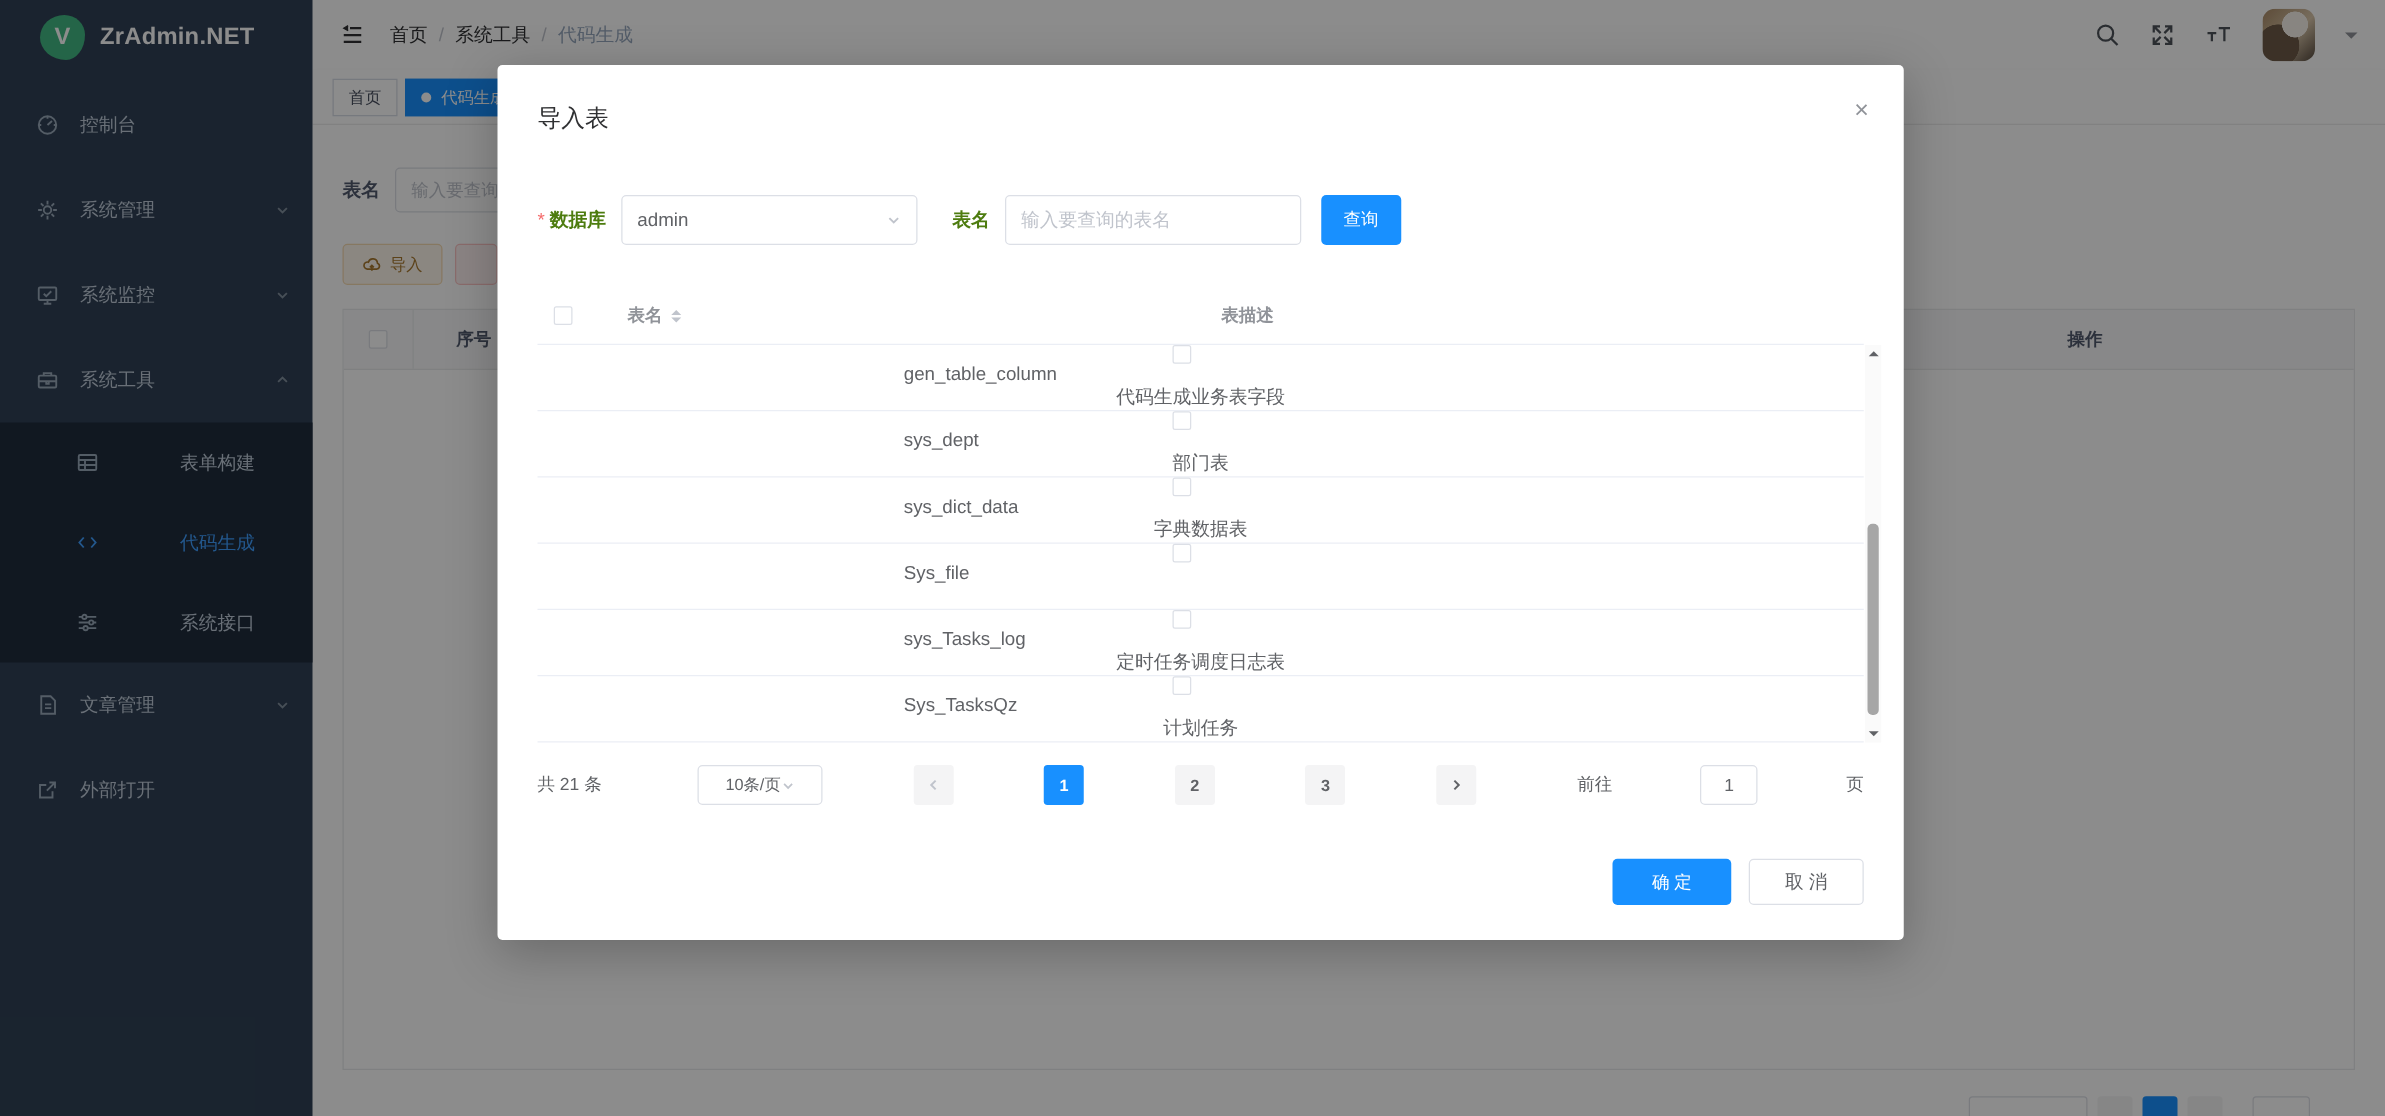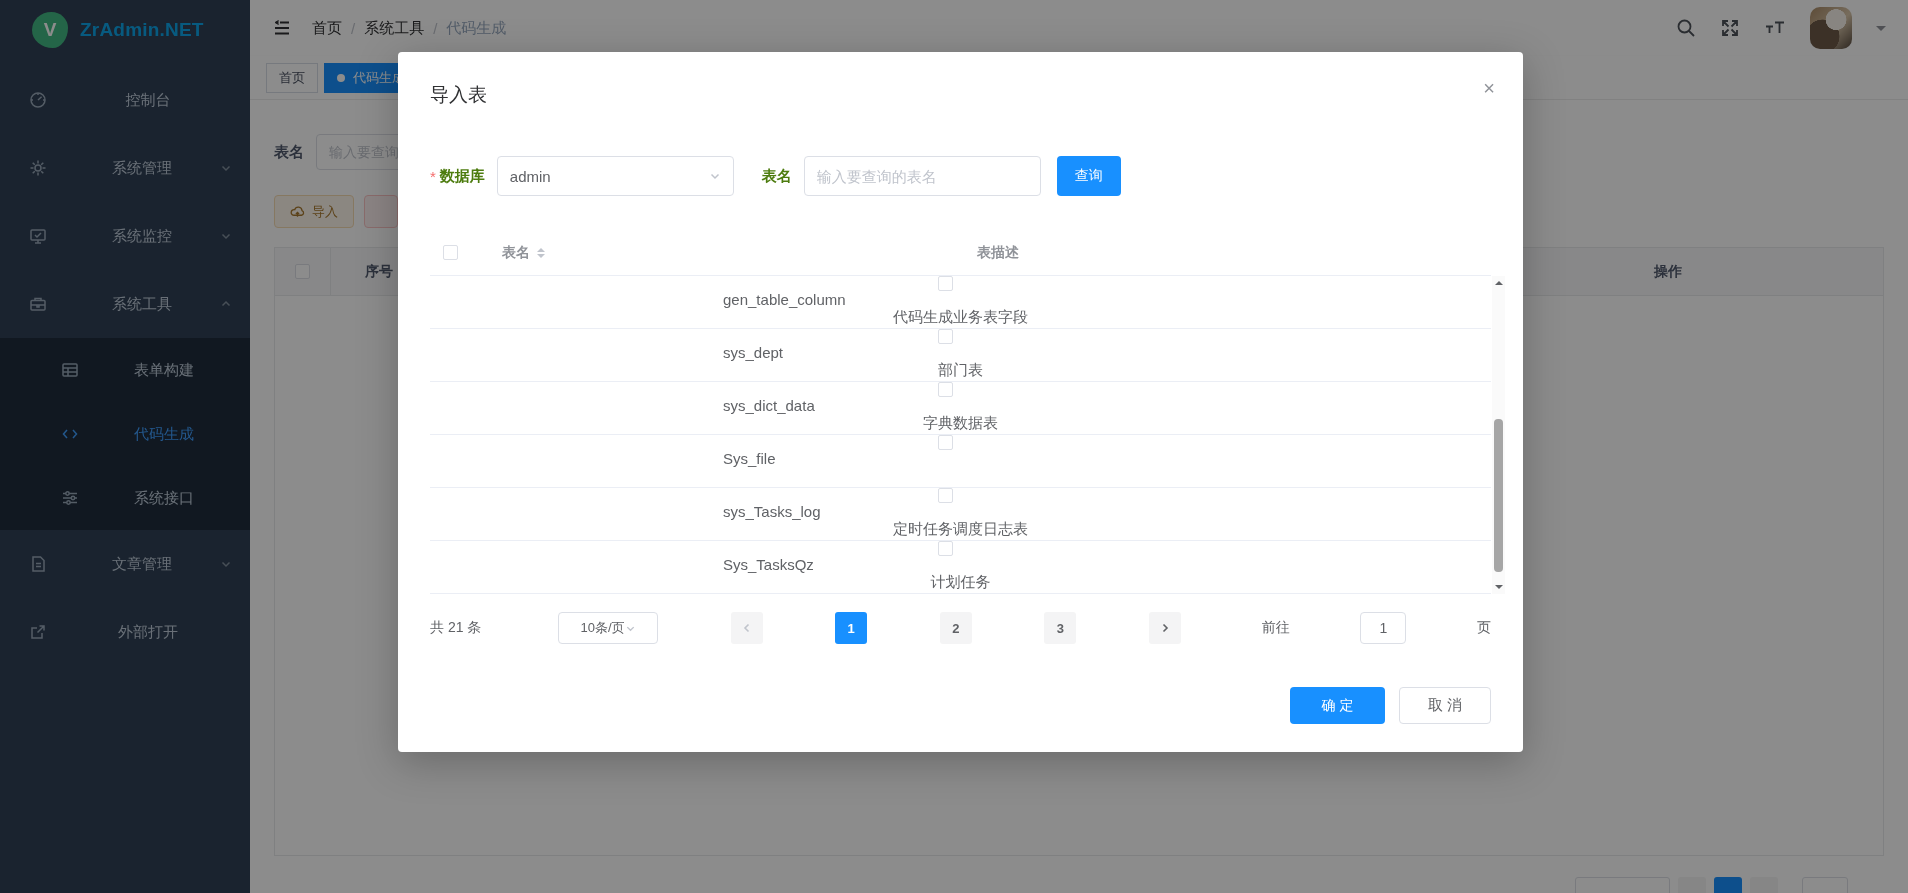--- a/index.html
+++ b/index.html
@@ -5,28 +5,28 @@
   * { margin:0; padding:0; box-sizing:border-box; }
   html,body { width:1908px; height:893px; overflow:hidden; }
   body { font-family:"Liberation Sans", sans-serif; background:#f0f2f5; position:relative; font-size:14px; }
   svg { display:block; }
 
   
   #sidebar { position:absolute; left:0; top:0; width:250px; height:893px; background:#304156; z-index:1; }
   .logo-row { height:60px; display:flex; align-items:center; padding-left:32px; }
   .logo-badge { width:36px; height:36px; background:#42b983; border-radius:54% 46% 42% 58% / 50% 44% 56% 50%;
     color:#fff; font-weight:bold; font-size:19px; display:flex; align-items:center; justify-content:center; }
-  .logo-text { color:#0ea5e9; font-size:19px; font-weight:bold; margin-left:12px; letter-spacing:.2px; }
+  .logo-text { color:#ffffff; font-size:19px; font-weight:bold; margin-left:12px; letter-spacing:.2px; }
   .menu { padding-top:6px; }
   .menu-item { height:68px; display:flex; align-items:center; padding:0 18px 0 28px; color:#bfcbd9; font-size:15px; cursor:pointer; }
   .menu-item .mi-icon { width:20px; margin-right:16px; color:#9aa9ba; display:flex; justify-content:center; }
-  .menu-item .mi-label { flex:1;text-align:center; }
+  .menu-item .mi-label { flex:1; }
   .menu-item .mi-chevron { color:#82909e; }
   .submenu { background:#1f2d3d; }
-  .submenu .menu-item { height:64px; padding-left:60px; }
+  .submenu .menu-item { height:64px; padding-left:60px;gap:48px; }
   .submenu .menu-item.active { color:#409eff; }
   .submenu .menu-item.active .mi-icon { color:#409eff; }
 
   
   #main { position:absolute; left:250px; top:0; width:1658px; height:893px; background:#fff; }
   #topnav { height:56px; display:flex; align-items:center; padding:0 22px; background:#fff; color:#5a5e66; }
   .hamburger { margin-right:20px; color:#303133; display:flex; }
   .breadcrumb { display:flex; align-items:center; font-size:15px; color:#303133; }
   .crumb-sep { color:#c0c4cc; margin:0 9px; }
   .crumb-last { color:#97a8be; }

